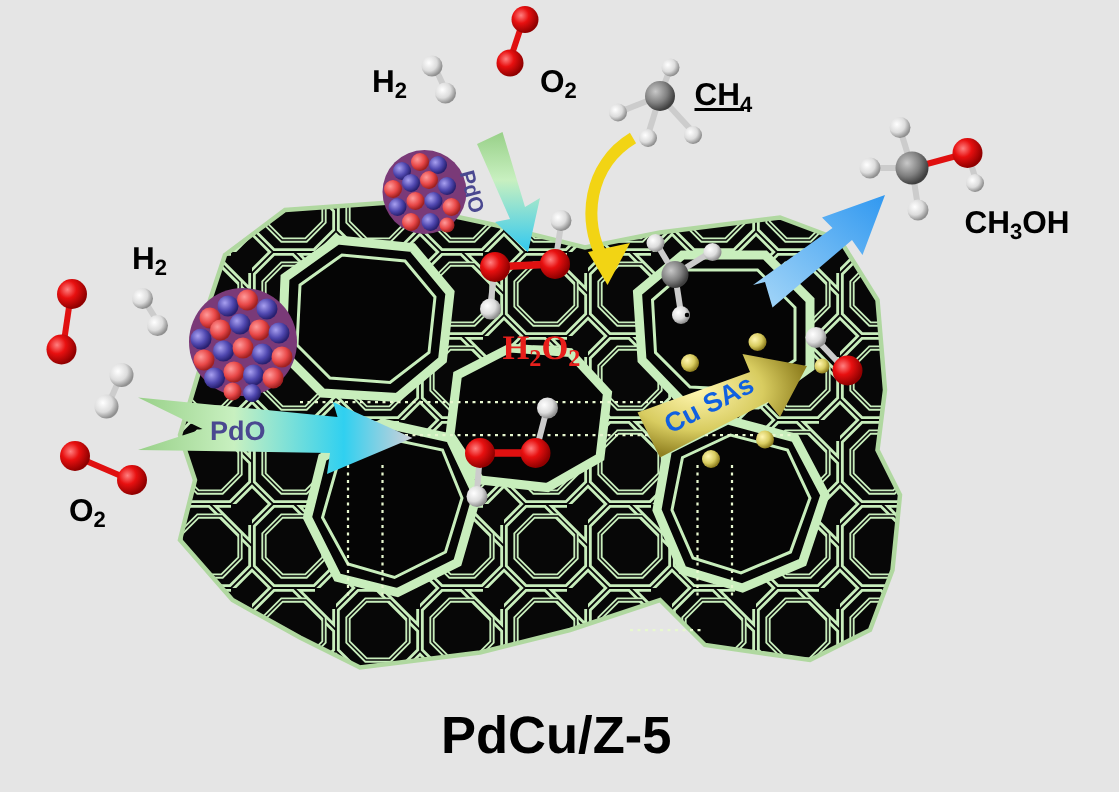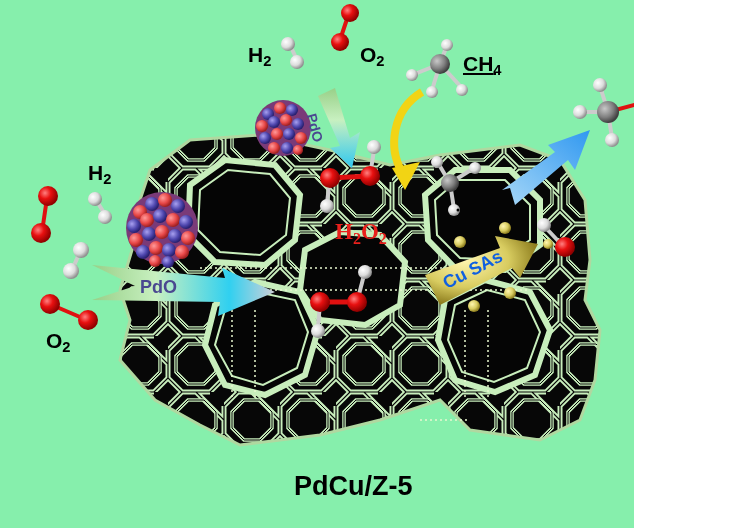--- a/index.html
+++ b/index.html
@@ -1,21 +1,21 @@
 <!DOCTYPE html>
 <html><head>
 <meta charset="utf-8">
 <style>
   html,body{margin:0;padding:0;background:#ffffff;}
-  #stage{position:relative;width:634px;height:528px;overflow:hidden;background:#86efac;font-family:"Liberation Sans",sans-serif;text-align:right;}
+  #stage{position:relative;width:746px;height:528px;overflow:hidden;background:#e5e5e5;font-family:"Liberation Sans",sans-serif;text-align:right;}
   svg{position:absolute;left:0;top:0;}
   .lbl{position:absolute;font-family:"Liberation Sans",sans-serif;font-weight:bold;color:#000;white-space:nowrap;line-height:1;}
   .lbl sub{font-size:0.7em;vertical-align:-0.3em;}
   .big{font-size:21px;}
-  .title{font-size:27px;}
+  .title{font-size:35px;}
   .h2o2{color:#e8201c;font-size:23px;font-family:Liberation Serif, serif;}
 </style>
 </head>
 <body>
 
 <div id="stage">
 <svg width="746" height="528" viewBox="0 0 746 528">
   <defs>
     <radialGradient id="gO" cx="35%" cy="35%" r="65%">
           <stop offset="0" stop-color="#ff8080"></stop>
@@ -277,20 +277,21 @@
   <g>
     <line x1="545" y1="227" x2="562" y2="245" stroke="#ccc" stroke-width="4"></line>
     <circle cx="544" cy="225" r="7" fill="url(#gH)"></circle>
     <circle cx="565" cy="247" r="10" fill="url(#gO)"></circle>
   </g>
 </svg>
 
 <div class="lbl big" style="left:248px;top:44px;"><span>H</span><sub>2</sub></div>
 <div class="lbl big" style="left:360px;top:44px;"><span>O</span><sub>2</sub></div>
 <div class="lbl big" style="left:463px;top:53px;text-decoration:underline;"><span>CH</span><sub>4</sub></div>
+<div class="lbl big" style="left:643px;top:138px;"><span>CH</span><sub>3</sub><span>OH</span></div>
 <div class="lbl big" style="left:88px;top:162px;"><span>H</span><sub>2</sub></div>
 <div class="lbl big" style="left:46px;top:330px;"><span>O</span><sub>2</sub></div>
 <div class="lbl h2o2" style="left:335px;top:220px;"><span>H</span><sub>2</sub><span>O</span><sub>2</sub></div>
 
 <div class="lbl" style="left:140px;top:278px;font-size:18px;color:#4a4890;">PdO</div>
 <div class="lbl" style="left:318px;top:112px;font-size:14px;color:#4a4890;transform:rotate(75deg);transform-origin:left top;">PdO</div>
 <div class="lbl" style="left:440px;top:276px;font-size:18px;color:#1060e0;transform:rotate(-27deg);transform-origin:left top;">Cu SAs</div>
 
 <div class="lbl title" style="left:294px;top:473px;">PdCu/Z-5</div>
 </div>

